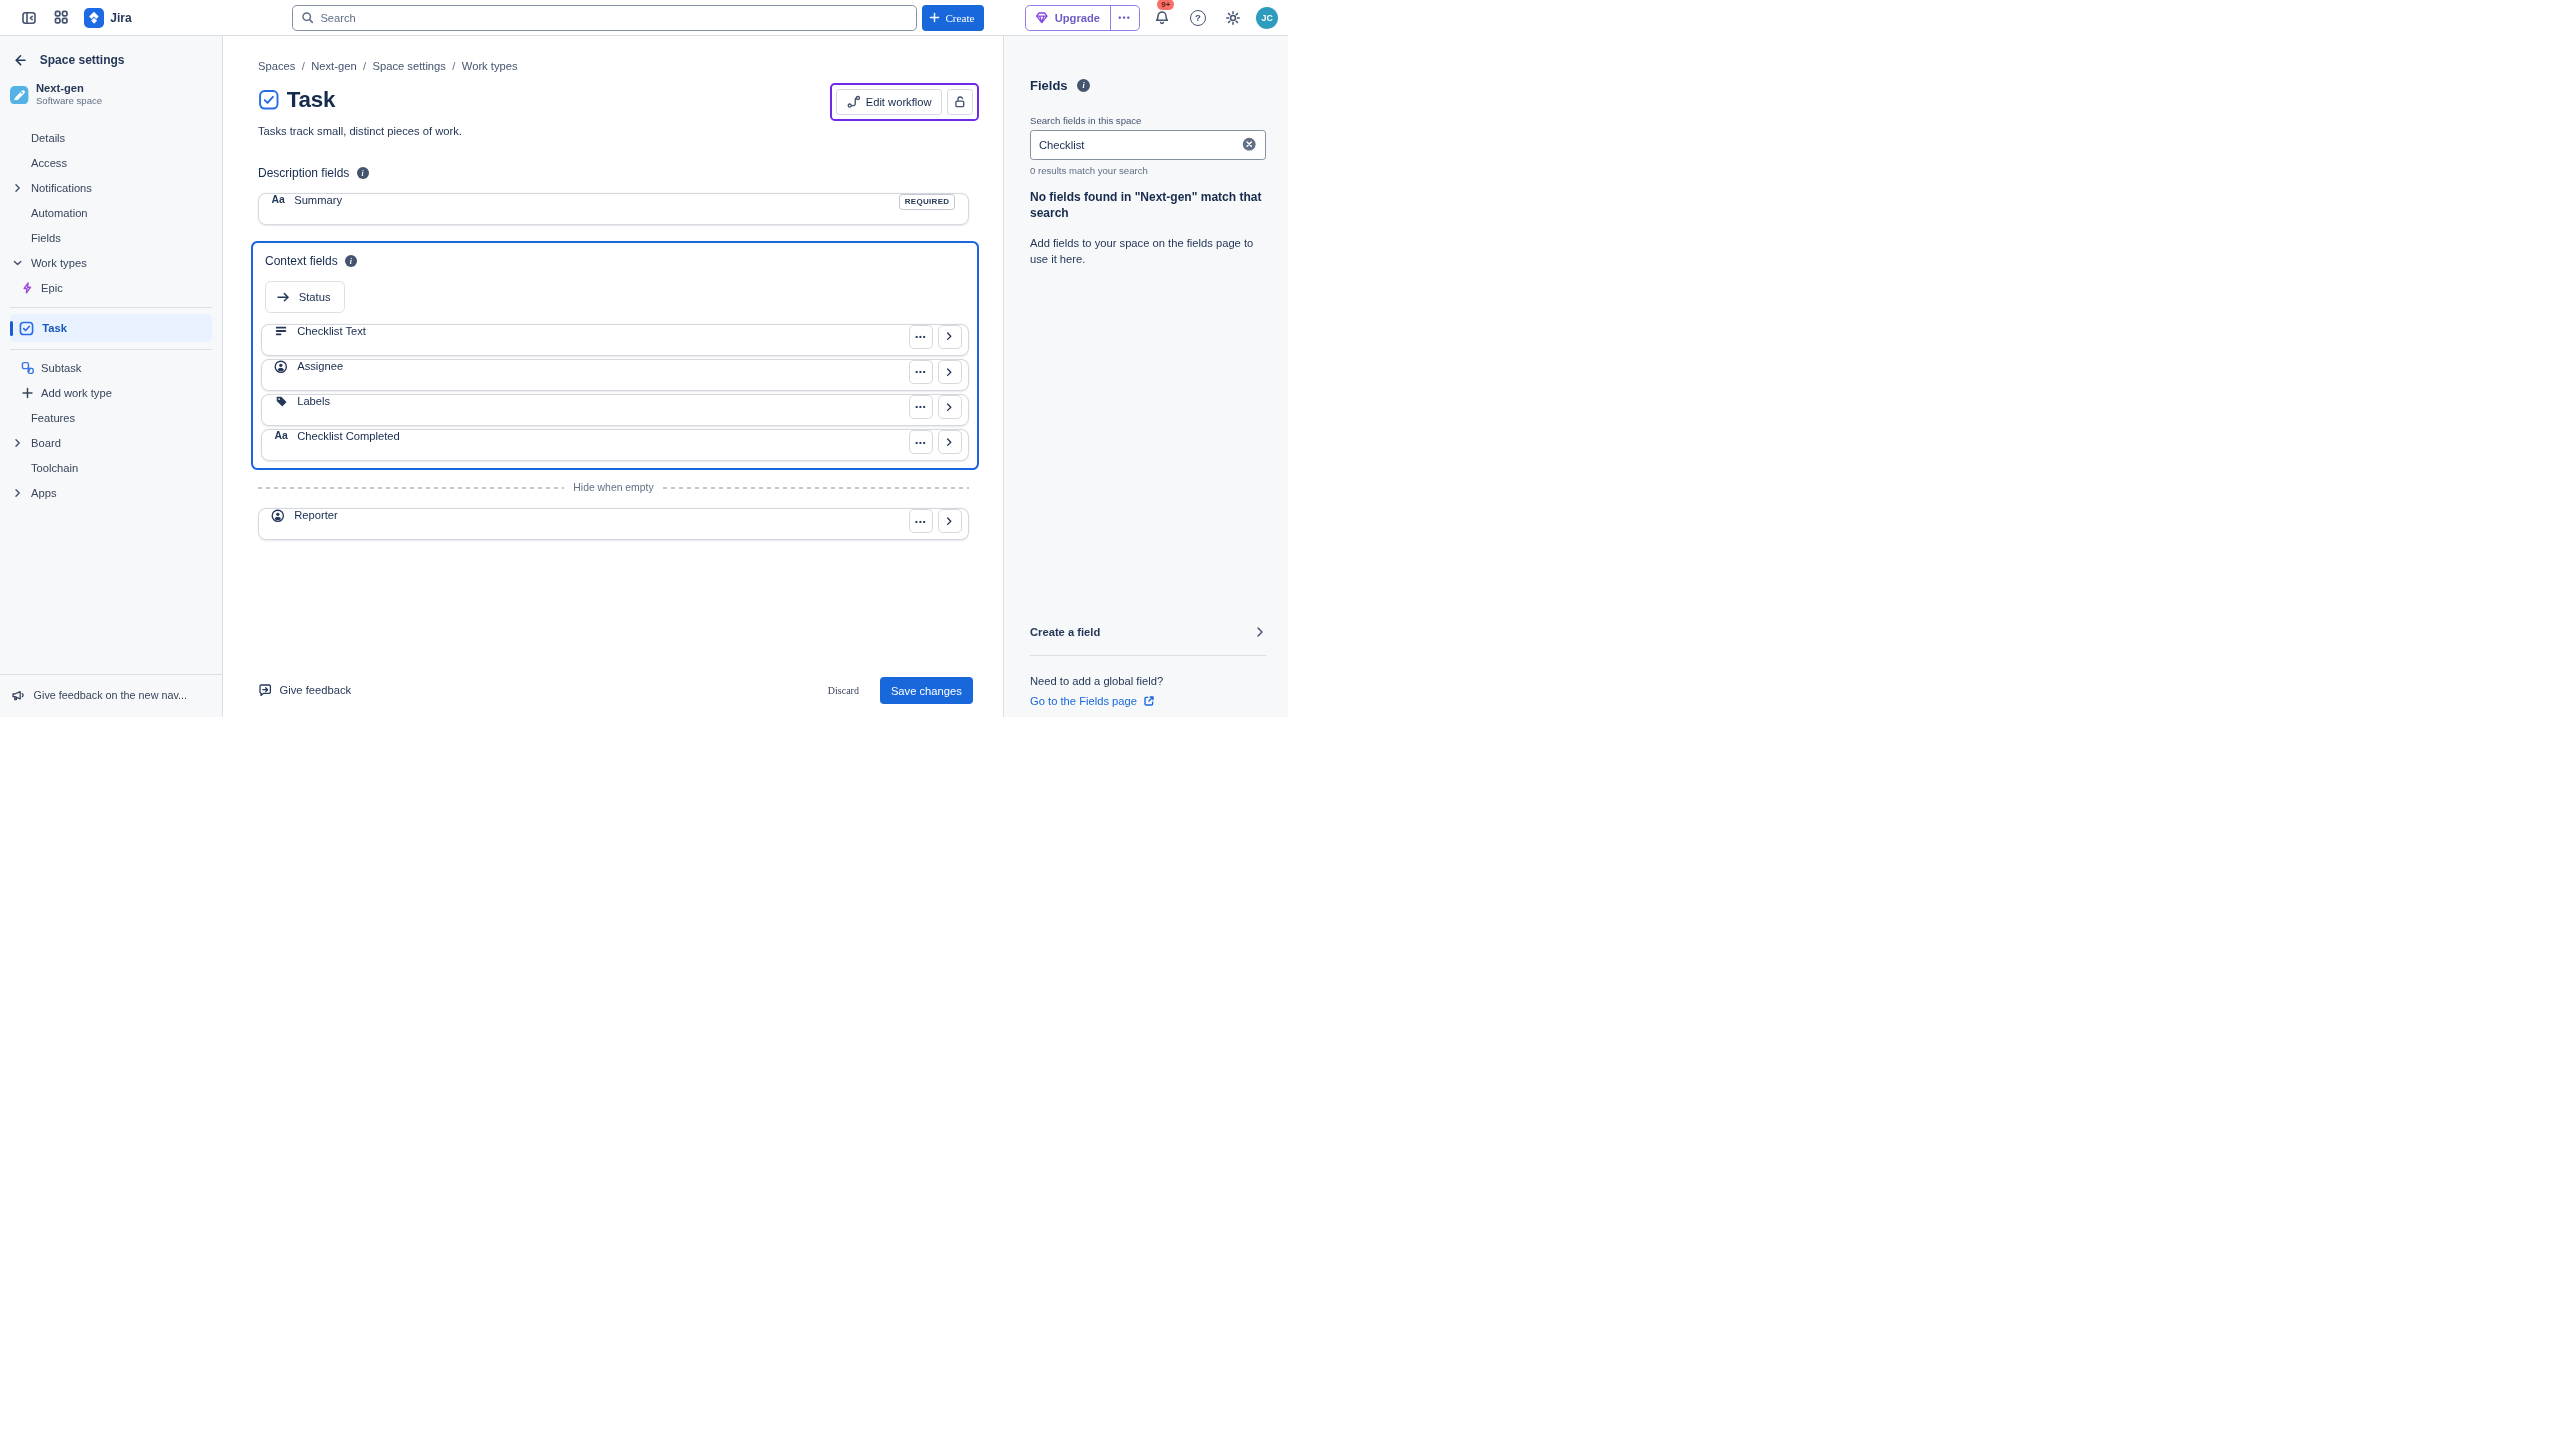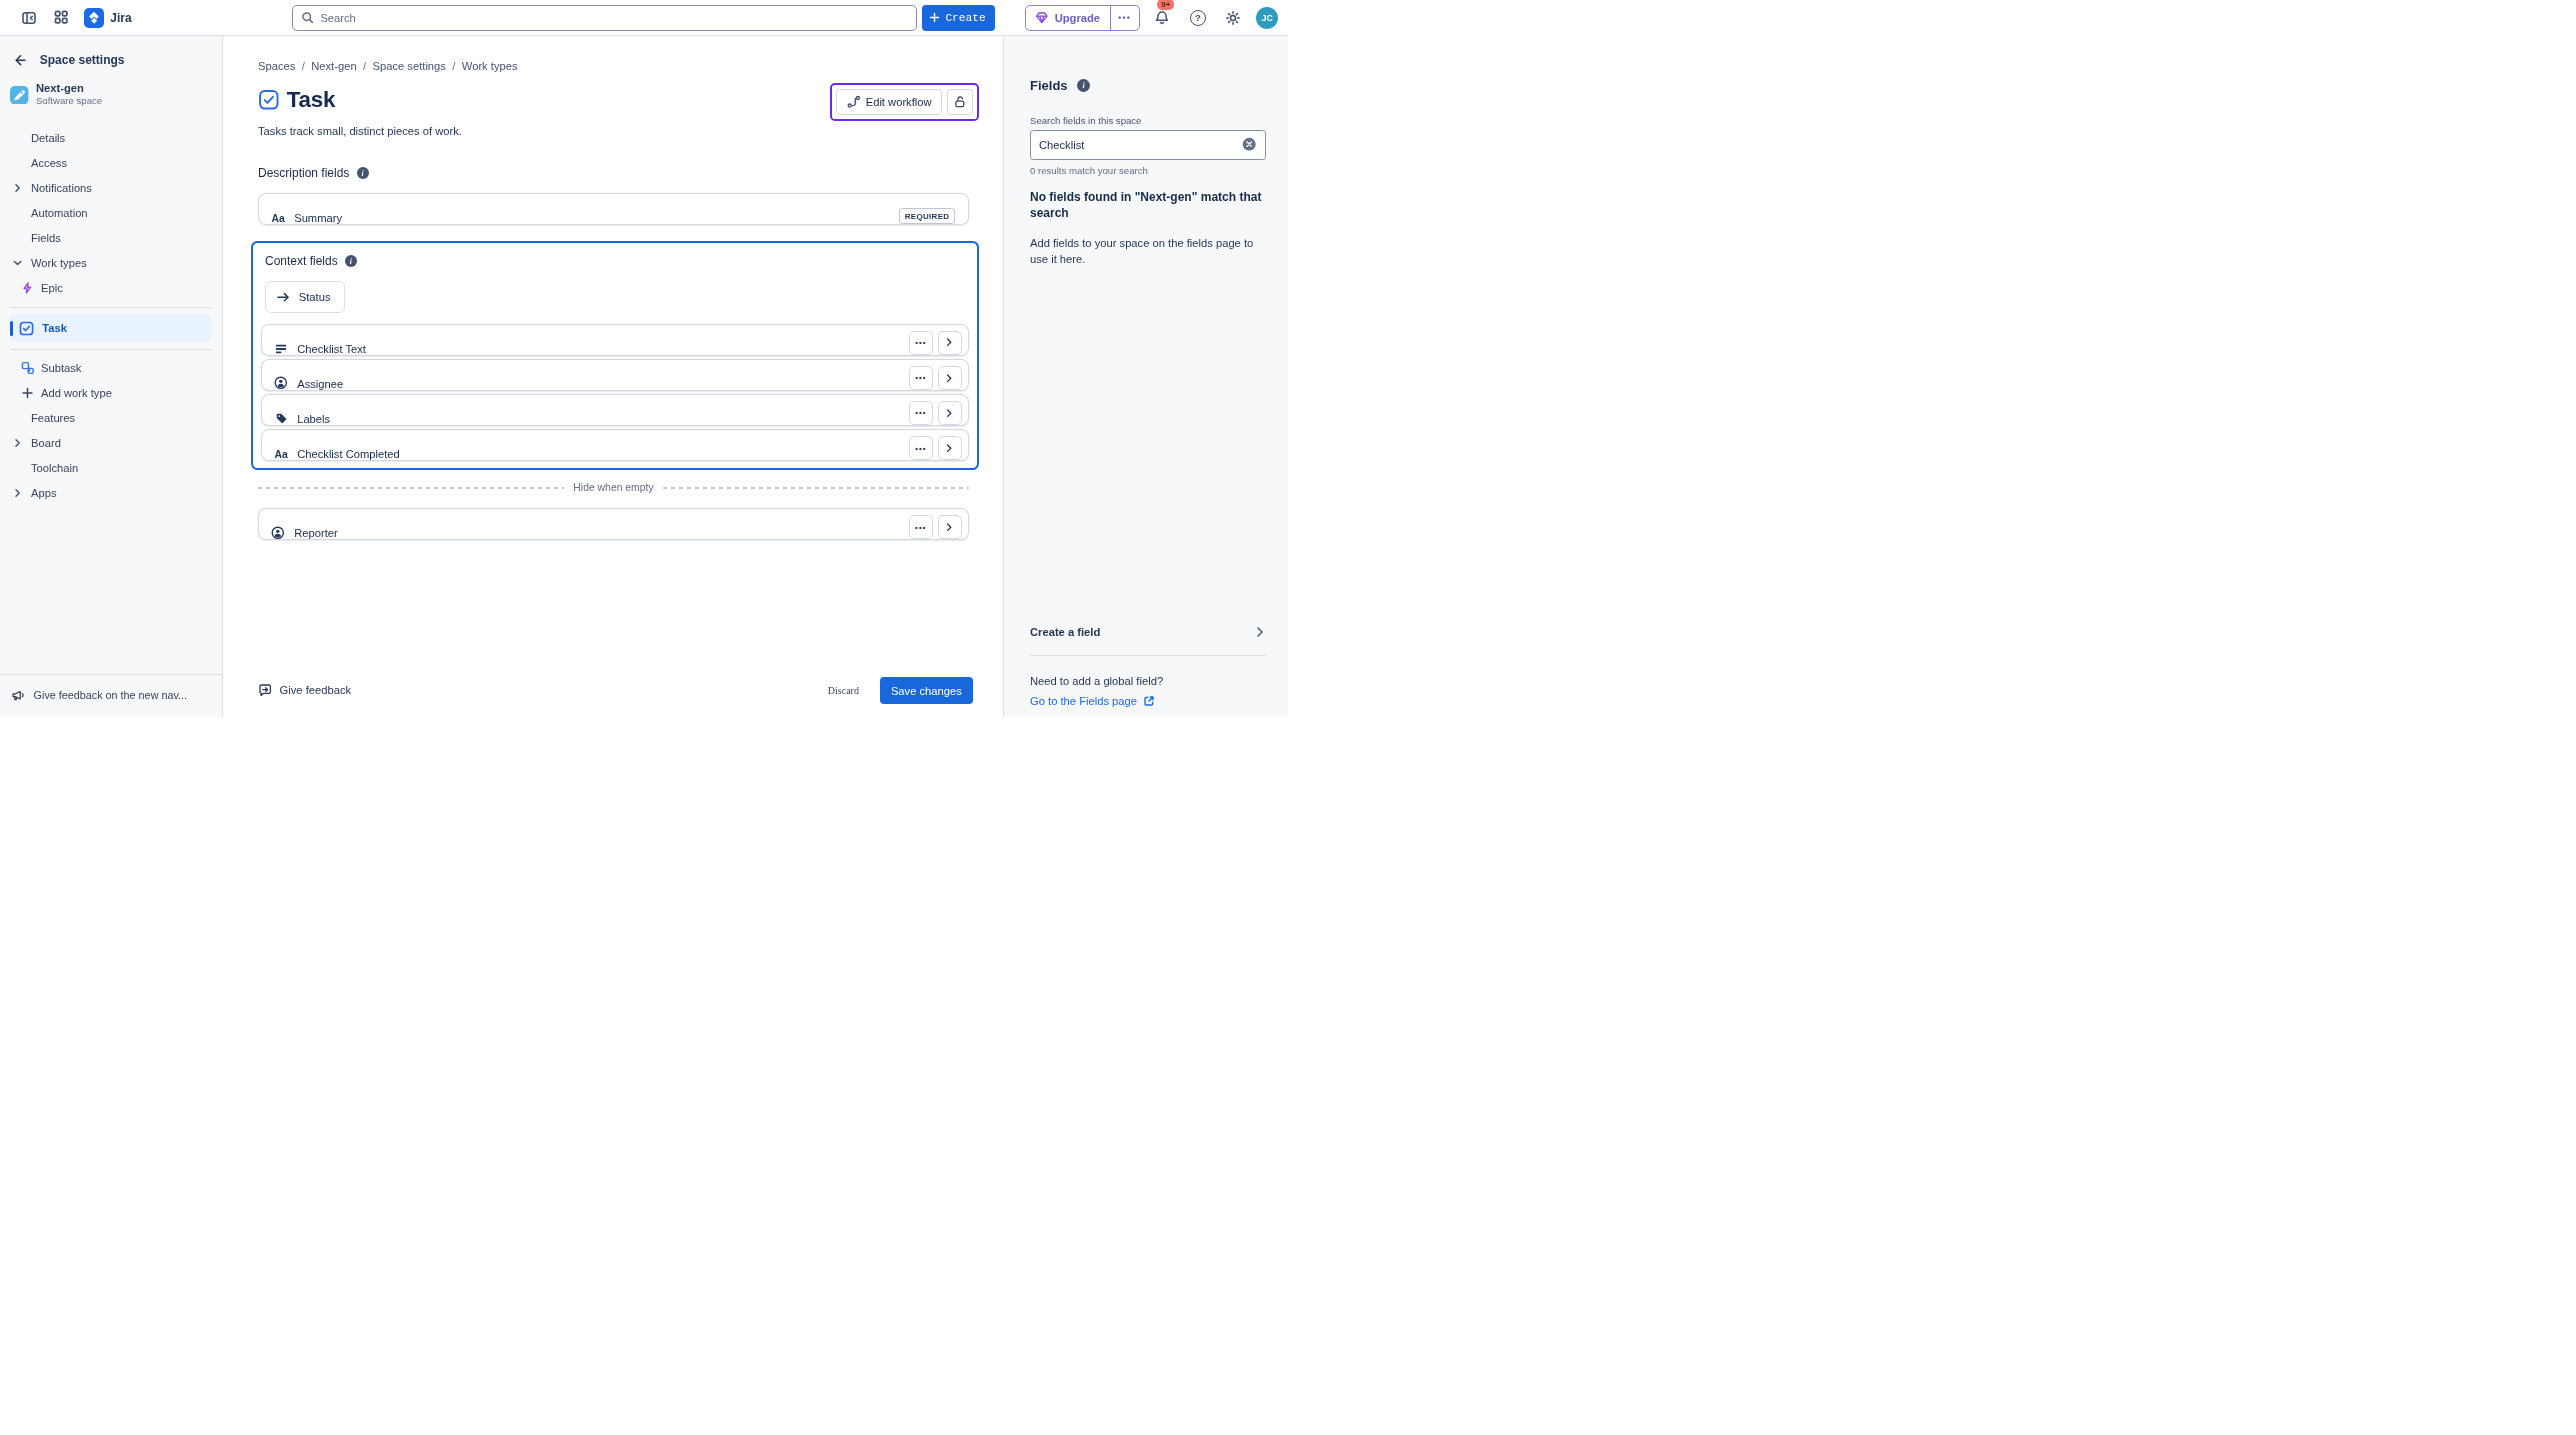--- a/index.html
+++ b/index.html
@@ -29,21 +29,21 @@
     display:flex; align-items:center; gap:6.4px; padding:0 8px; color:#626F86;
   }
   .tb-search input {
     border:none; outline:none; flex:1; font-size:11.2px; color:#172B4D; background:transparent;
     font-family:inherit;
   }
   .tb-search input::placeholder { color:#626F86; }
   .btn-create {
     position:absolute; left:922px; top:4.8px; height:26px; padding:0 9.6px 0 6.4px;
     background:#1868DB; color:#fff; border:none; border-radius:4px; font-size:11.2px; font-weight:500;
-    display:flex; align-items:center; gap:4px; cursor:pointer; font-family:Liberation Mono, monospace;
+    display:flex; align-items:center; gap:4px; cursor:pointer; font-family:Liberation Serif, serif;
   }
   .tb-right { position:absolute; right:9.6px; top:4.8px; height:26px; display:flex; align-items:center; gap:9.6px; }
   .upgrade-split {
     height:26px; display:flex; align-items:stretch; border:0.8px solid #8F7EE7; border-radius:4.8px;
     color:#6E5DC6; overflow:hidden; background:#fff;
   }
   .upgrade-main {
     display:flex; align-items:center; gap:5.6px; padding:0 9.6px; font-weight:600; font-size:11.2px;
     border:none; background:transparent; color:#6E5DC6; cursor:pointer; font-family:inherit;
   }
@@ -123,21 +123,21 @@
   .section-head { display:flex; align-items:center; gap:7.2px; margin:29px 0 0 35px; }
   .section-title { font-size:12px; font-weight:400; color:#172B4D; }
   .info-dot {
     width:12px; height:12px; border-radius:50%; background:#44546F; color:#fff; font-size:7.6px;
     font-weight:700; display:flex; align-items:center; justify-content:center; font-style:italic;
     font-family:"Liberation Serif",serif; cursor:pointer;
   }
 
   .field-row {
     height:32px; background:#fff; border:0.8px solid #D5D9DF; border-radius:8px;
-    box-shadow:0 0.8px 1.6px rgba(9,30,66,0.10); display:flex; align-items:flex-end; gap:8.8px;
+    box-shadow:0 0.8px 1.6px rgba(9,30,66,0.10); display:flex; align-items:flex-start; gap:8.8px;
     padding:0 6.4px 0 12px; cursor:grab;
   }
   .rows-outer { margin:13px 35px 0 35px; display:flex; flex-direction:column; gap:4px; }
   .field-label { font-size:11.2px; color:#172B4D; flex:1; }
   .row-icon { display:flex; color:#253858; flex:none; width:14.4px; justify-content:center; }
   .aa-glyph { font-weight:700; font-size:10.4px; color:#253858; letter-spacing:0; }
   .badge-required {
     border:0.8px solid #C1C7D0; border-radius:3.2px; padding:2.4px 4.8px; font-size:8px; font-weight:700;
     color:#253858; letter-spacing:0.3px; background:#fff; margin-right:6.4px;
   }

